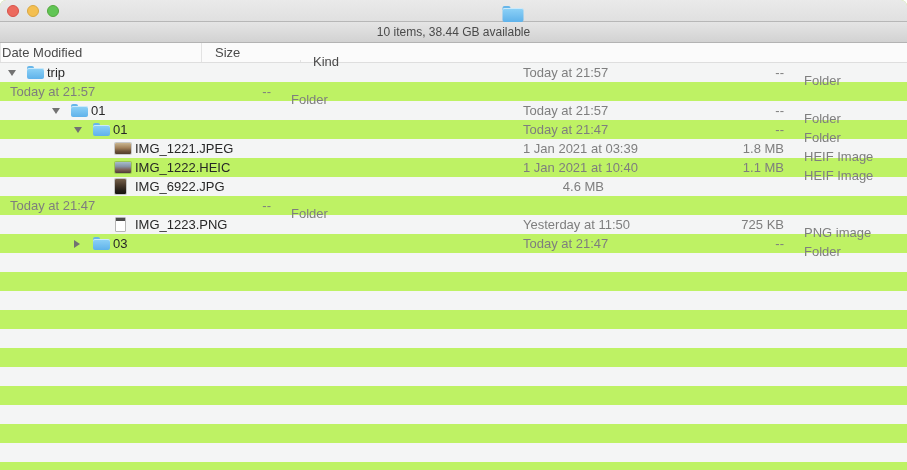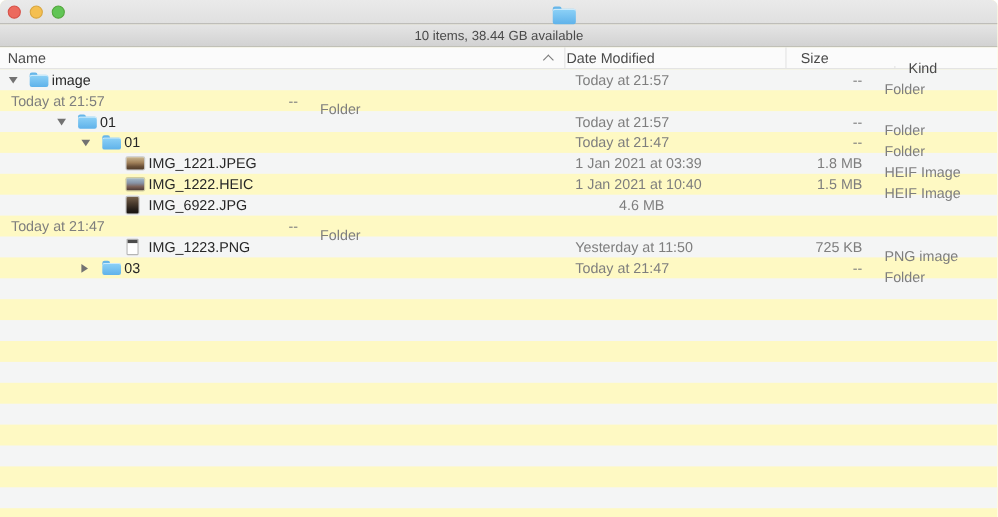--- a/index.html
+++ b/index.html
@@ -1,19 +1,19 @@
 <!DOCTYPE html>
 <html><head>
 <meta charset="utf-8">
 <style>
   * { margin:0; padding:0; box-sizing:border-box; }
   html,body { background:#ffffff; font-family:"Liberation Sans","DejaVu Sans",sans-serif; }
   .window{
     width:907px; height:470px; position:relative; overflow:hidden;
-    border-radius:6px 6px 0 0; background:#fef9c3;
+    border-radius:6px 6px 0 0; background:#bef264;
   }
   
   .titlebar{
     height:22px; background:linear-gradient(180deg,#eaeaea,#e0e0e0);
     border-bottom:1px solid #b7b7b7; position:relative;
     display:flex; align-items:center;
   }
   .traffic{ display:flex; gap:8px; margin-left:7px; }
   .light{ width:12px; height:12px; border-radius:50%; }
   .light.red   { background:#ec6a5e; border:1px solid #d75249; }
@@ -112,24 +112,20 @@
       <span class="tab"></span>
       <span class="body"></span>
     </span>
   </div>
 
   <div class="statusbar">
     <span>10 items, 38.44 GB available</span>
   </div>
 
   <div class="cols">
-    <div class="c-name">
-      <span>Name</span>
-      <span class="sort-caret"></span>
-    </div>
     <div class="c-date">
       <span>Date Modified</span>
     </div>
     <div class="c-size">
       <span>Size</span>
     </div>
     <div class="c-kind">
       <span>Kind</span>
     </div>
   </div>
@@ -139,21 +135,21 @@
     <div class="cell-name">
       <span class="disc-slot">
         <span class="disc expanded"></span>
       </span>
       <span class="icon-slot">
         <span class="icon-blue-folder folder-glyph">
               <span class="tab"></span>
               <span class="body"></span>
             </span>
       </span>
-      <span>image</span>
+      <span>trip</span>
     </div>
     <div class="cell-date">
       <span>Today at 21:57</span>
     </div>
     <div class="cell-size">
       <span>--</span>
     </div>
     <div class="cell-kind">
       <span>Folder</span>
     </div>
@@ -242,21 +238,21 @@
       </span>
       <span class="icon-slot">
         <span class="icon-photo-landscape-sky"></span>
       </span>
       <span>IMG_1222.HEIC</span>
     </div>
     <div class="cell-date">
       <span>1 Jan 2021 at 10:40</span>
     </div>
     <div class="cell-size">
-      <span>1.5 MB</span>
+      <span>1.1 MB</span>
     </div>
     <div class="cell-kind">
       <span>HEIF Image</span>
     </div>
   </div>
       <div class="row" style="--depth: 4;">
     <div class="cell-name">
       <span class="disc-slot">
         <span class="disc none"></span>
       </span>

